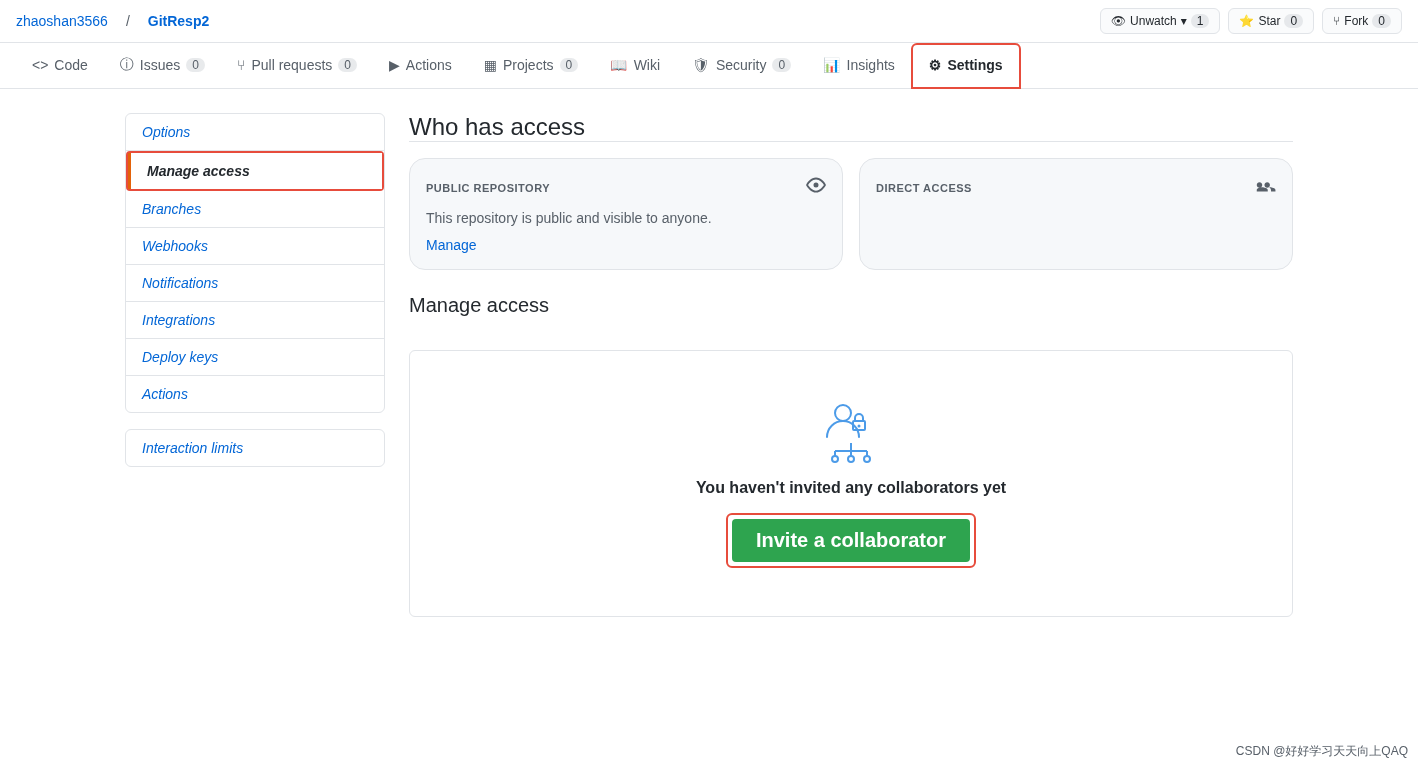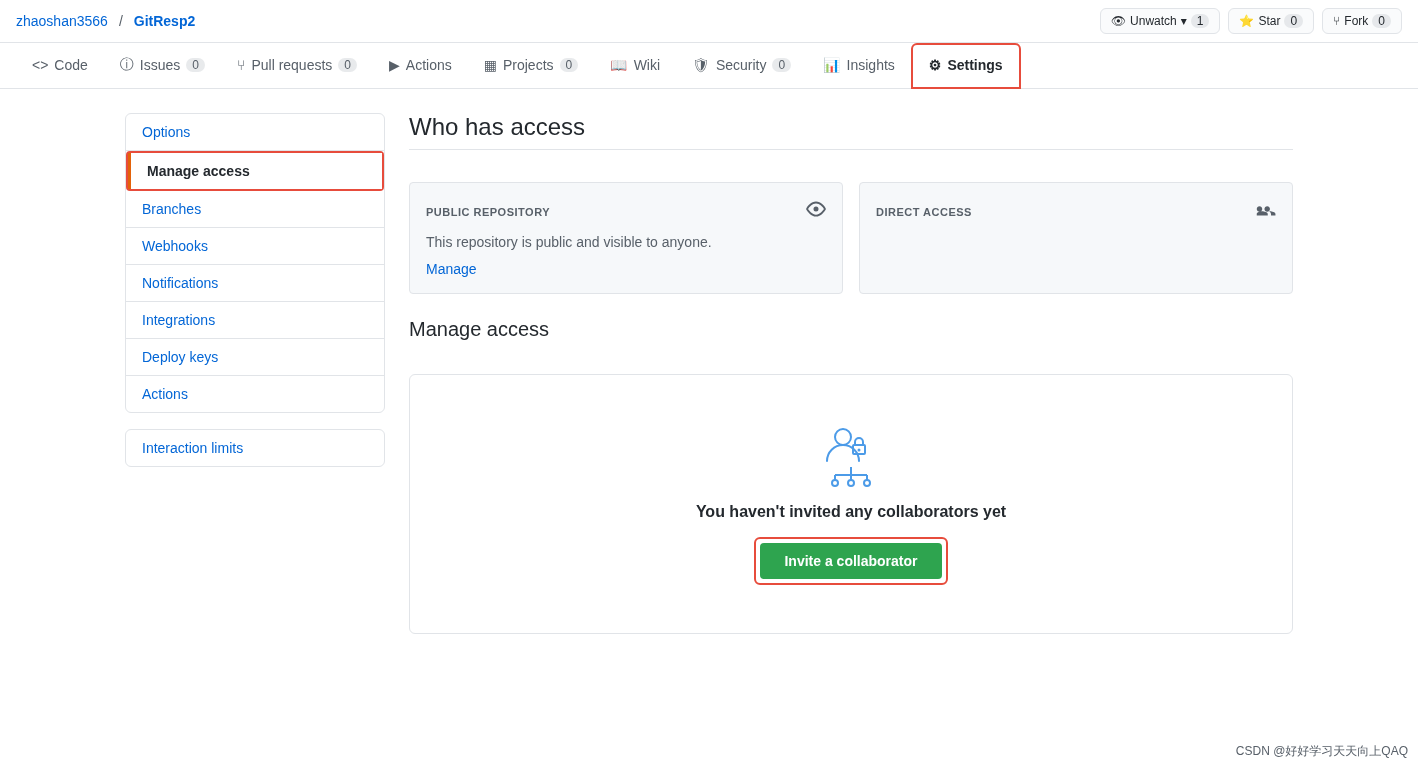--- a/index.html
+++ b/index.html
@@ -9,21 +9,21 @@
     .top-bar {
       display: flex;
       align-items: center;
       padding: 8px 16px;
       border-bottom: 1px solid #e1e4e8;
       background: #fff;
     }
     .repo-title {
       display: flex;
       align-items: center;
-      gap: 11px;
+      gap: 18px;
       font-size: 14px;
       color: #586069;
     }
     .repo-title a { color: #0366d6; text-decoration: none; }
     .top-bar-right {
       margin-left: auto;
       display: flex;
       align-items: center;
       gap: 8px;
     }
@@ -74,20 +74,21 @@
       max-width: 1200px;
       margin: 0 auto;
       padding: 24px 16px;
       gap: 24px;
     }
 
     
     .sidebar {
       width: 260px;
       flex-shrink: 0;
+      font-style: italic;
     }
     .sidebar-section {
       border: 1px solid #e1e4e8;
       border-radius: 6px;
       margin-bottom: 16px;
       overflow: hidden;
     }
     .sidebar-item {
       display: block;
       padding: 10px 16px;
@@ -115,35 +116,34 @@
     }
 
     
     .content {
       flex: 1;
     }
     .content h2 {
       font-size: 24px;
       font-weight: 400;
       color: #24292e;
-      margin-bottom: 32px;
-      padding-bottom: 8px;
+      margin-bottom: 16px;
       border-bottom: 1px solid #e1e4e8;
     }
 
     
     .cards-row {
       display: flex;
       gap: 16px;
       margin-bottom: 24px;
     }
     .access-card {
       flex: 1;
       border: 1px solid #e1e4e8;
-      border-radius: 4px;
+      border-radius: 16px;
       padding: 16px;
       background: #f6f8fa;
     }
     .card-header {
       display: flex;
       align-items: center;
       justify-content: space-between;
       margin-bottom: 8px;
     }
     .card-label {
@@ -189,21 +189,21 @@
       border-radius: 6px;
       display: inline-block;
       padding: 4px;
     }
     .invite-btn {
       background: #2ea44f;
       color: #fff;
       border: none;
       border-radius: 4px;
       padding: 10px 24px;
-      font-size: 14px;
+      font-size: 20px;
       font-weight: 600;
       cursor: pointer;
       display: block;
     }
 
     .watermark {
       position: fixed;
       bottom: 16px;
       right: 10px;
       font-size: 12px;

